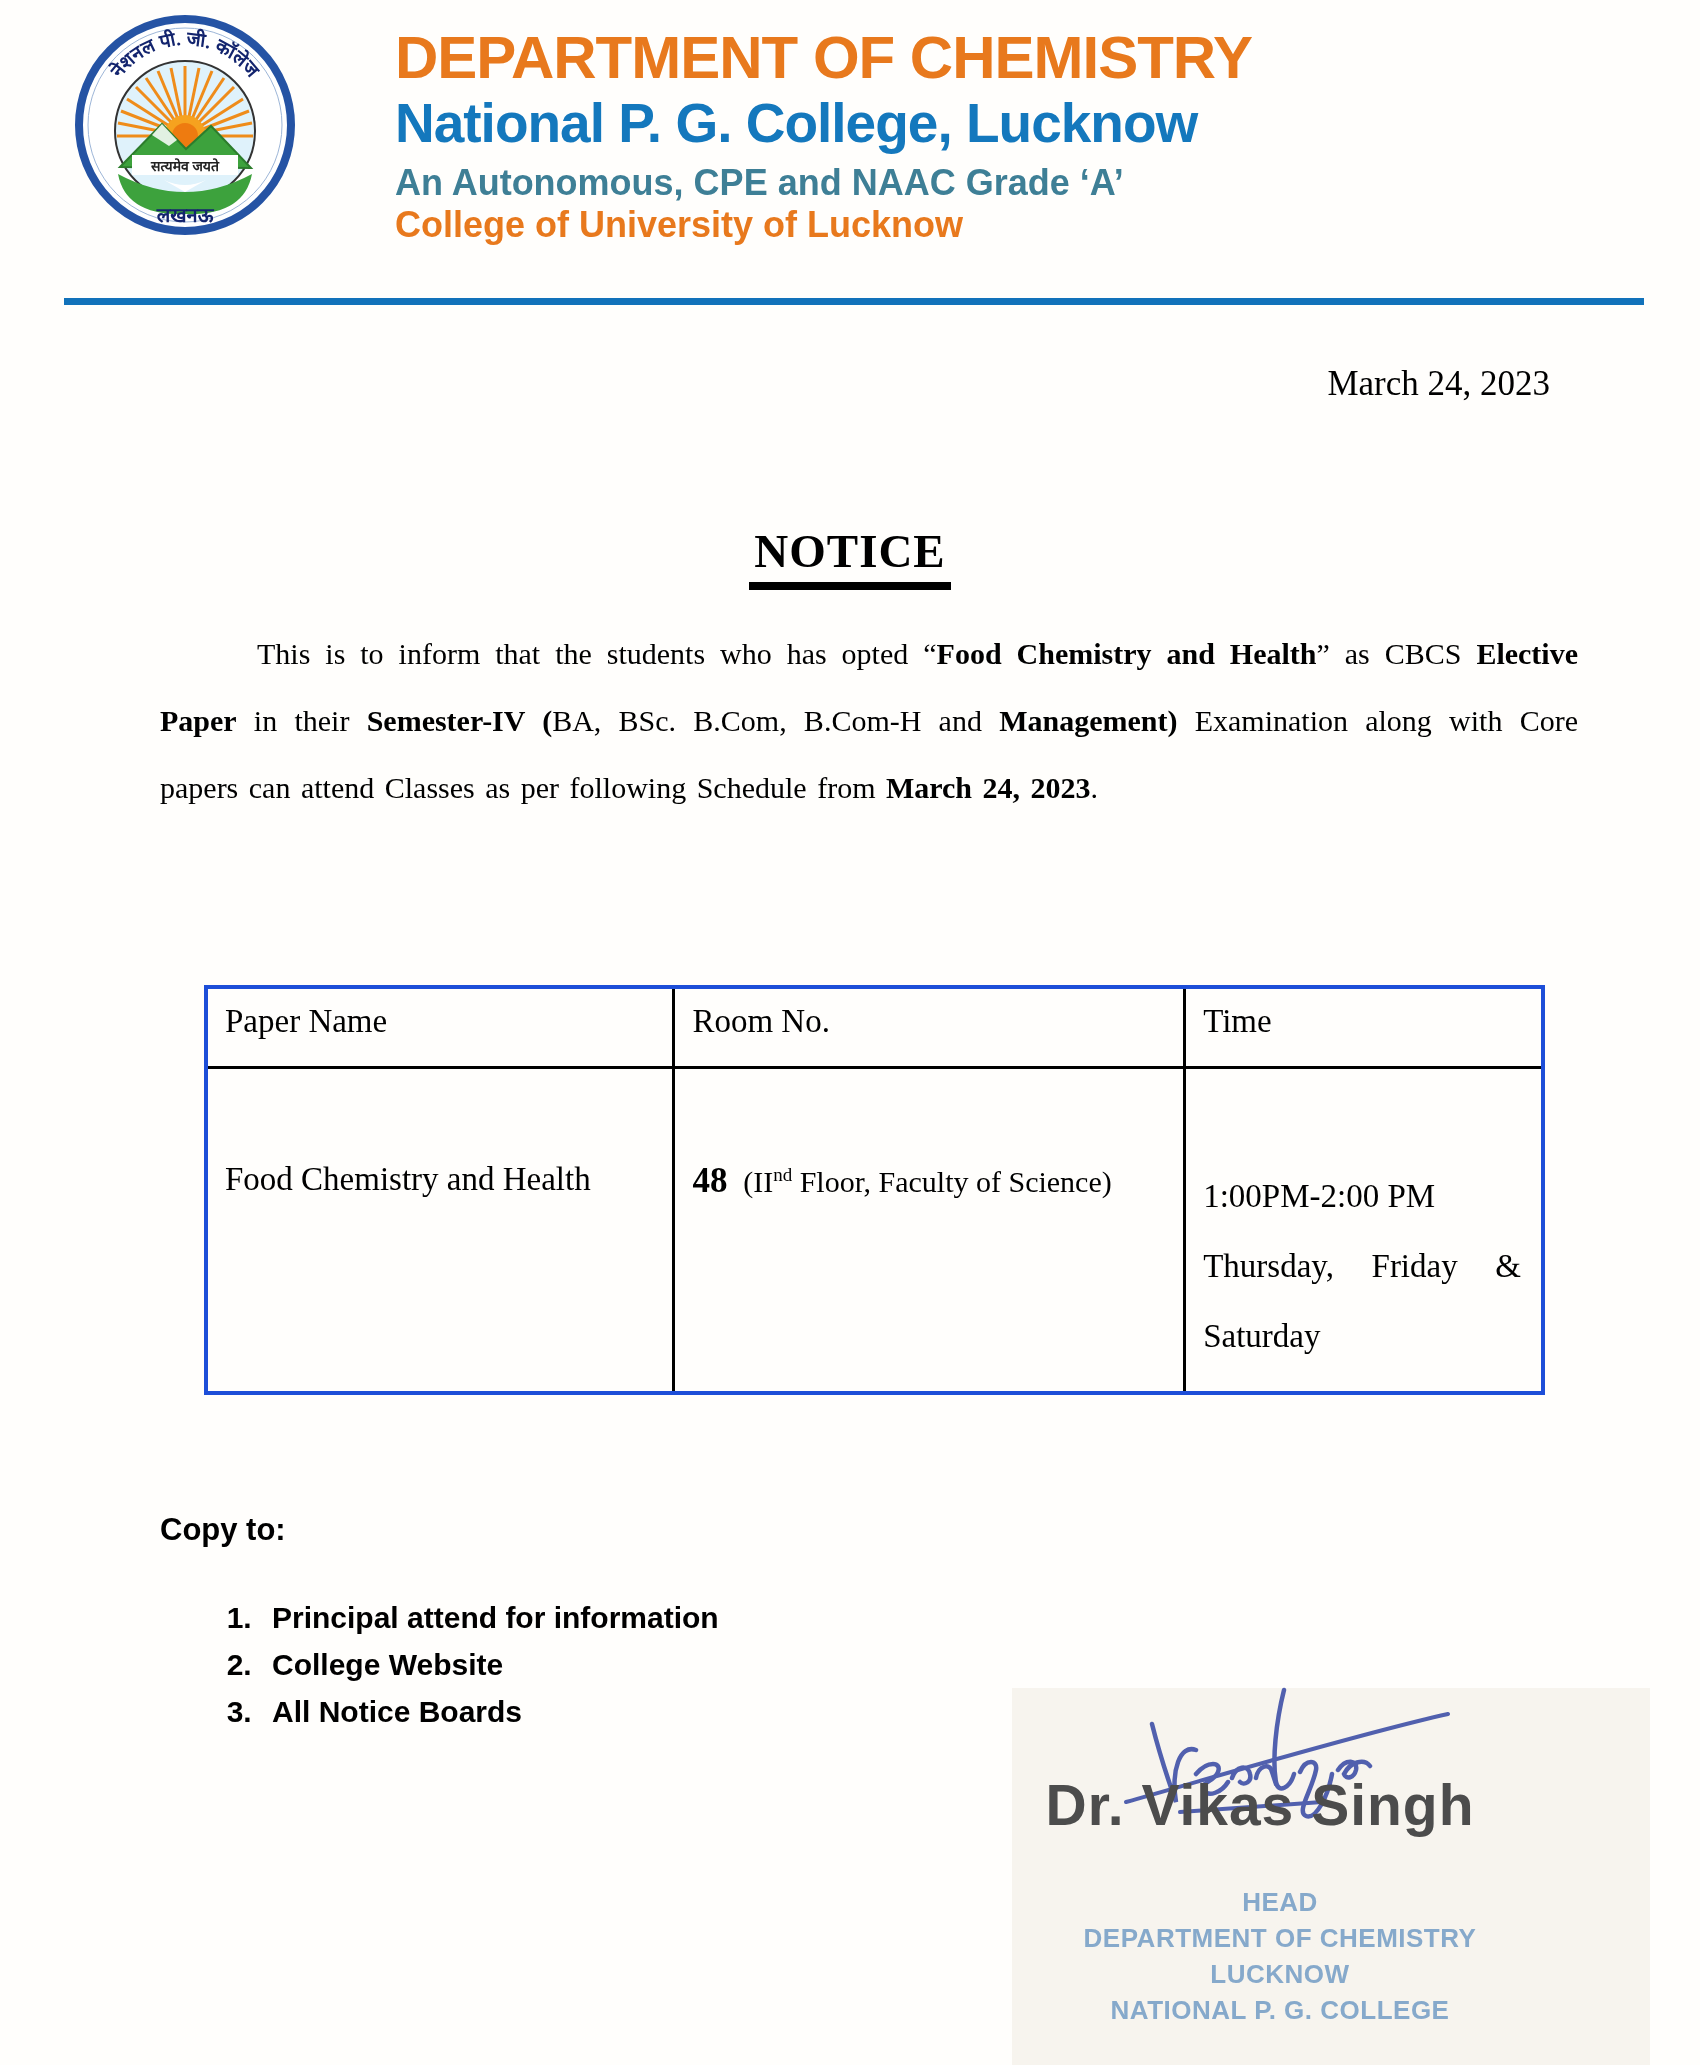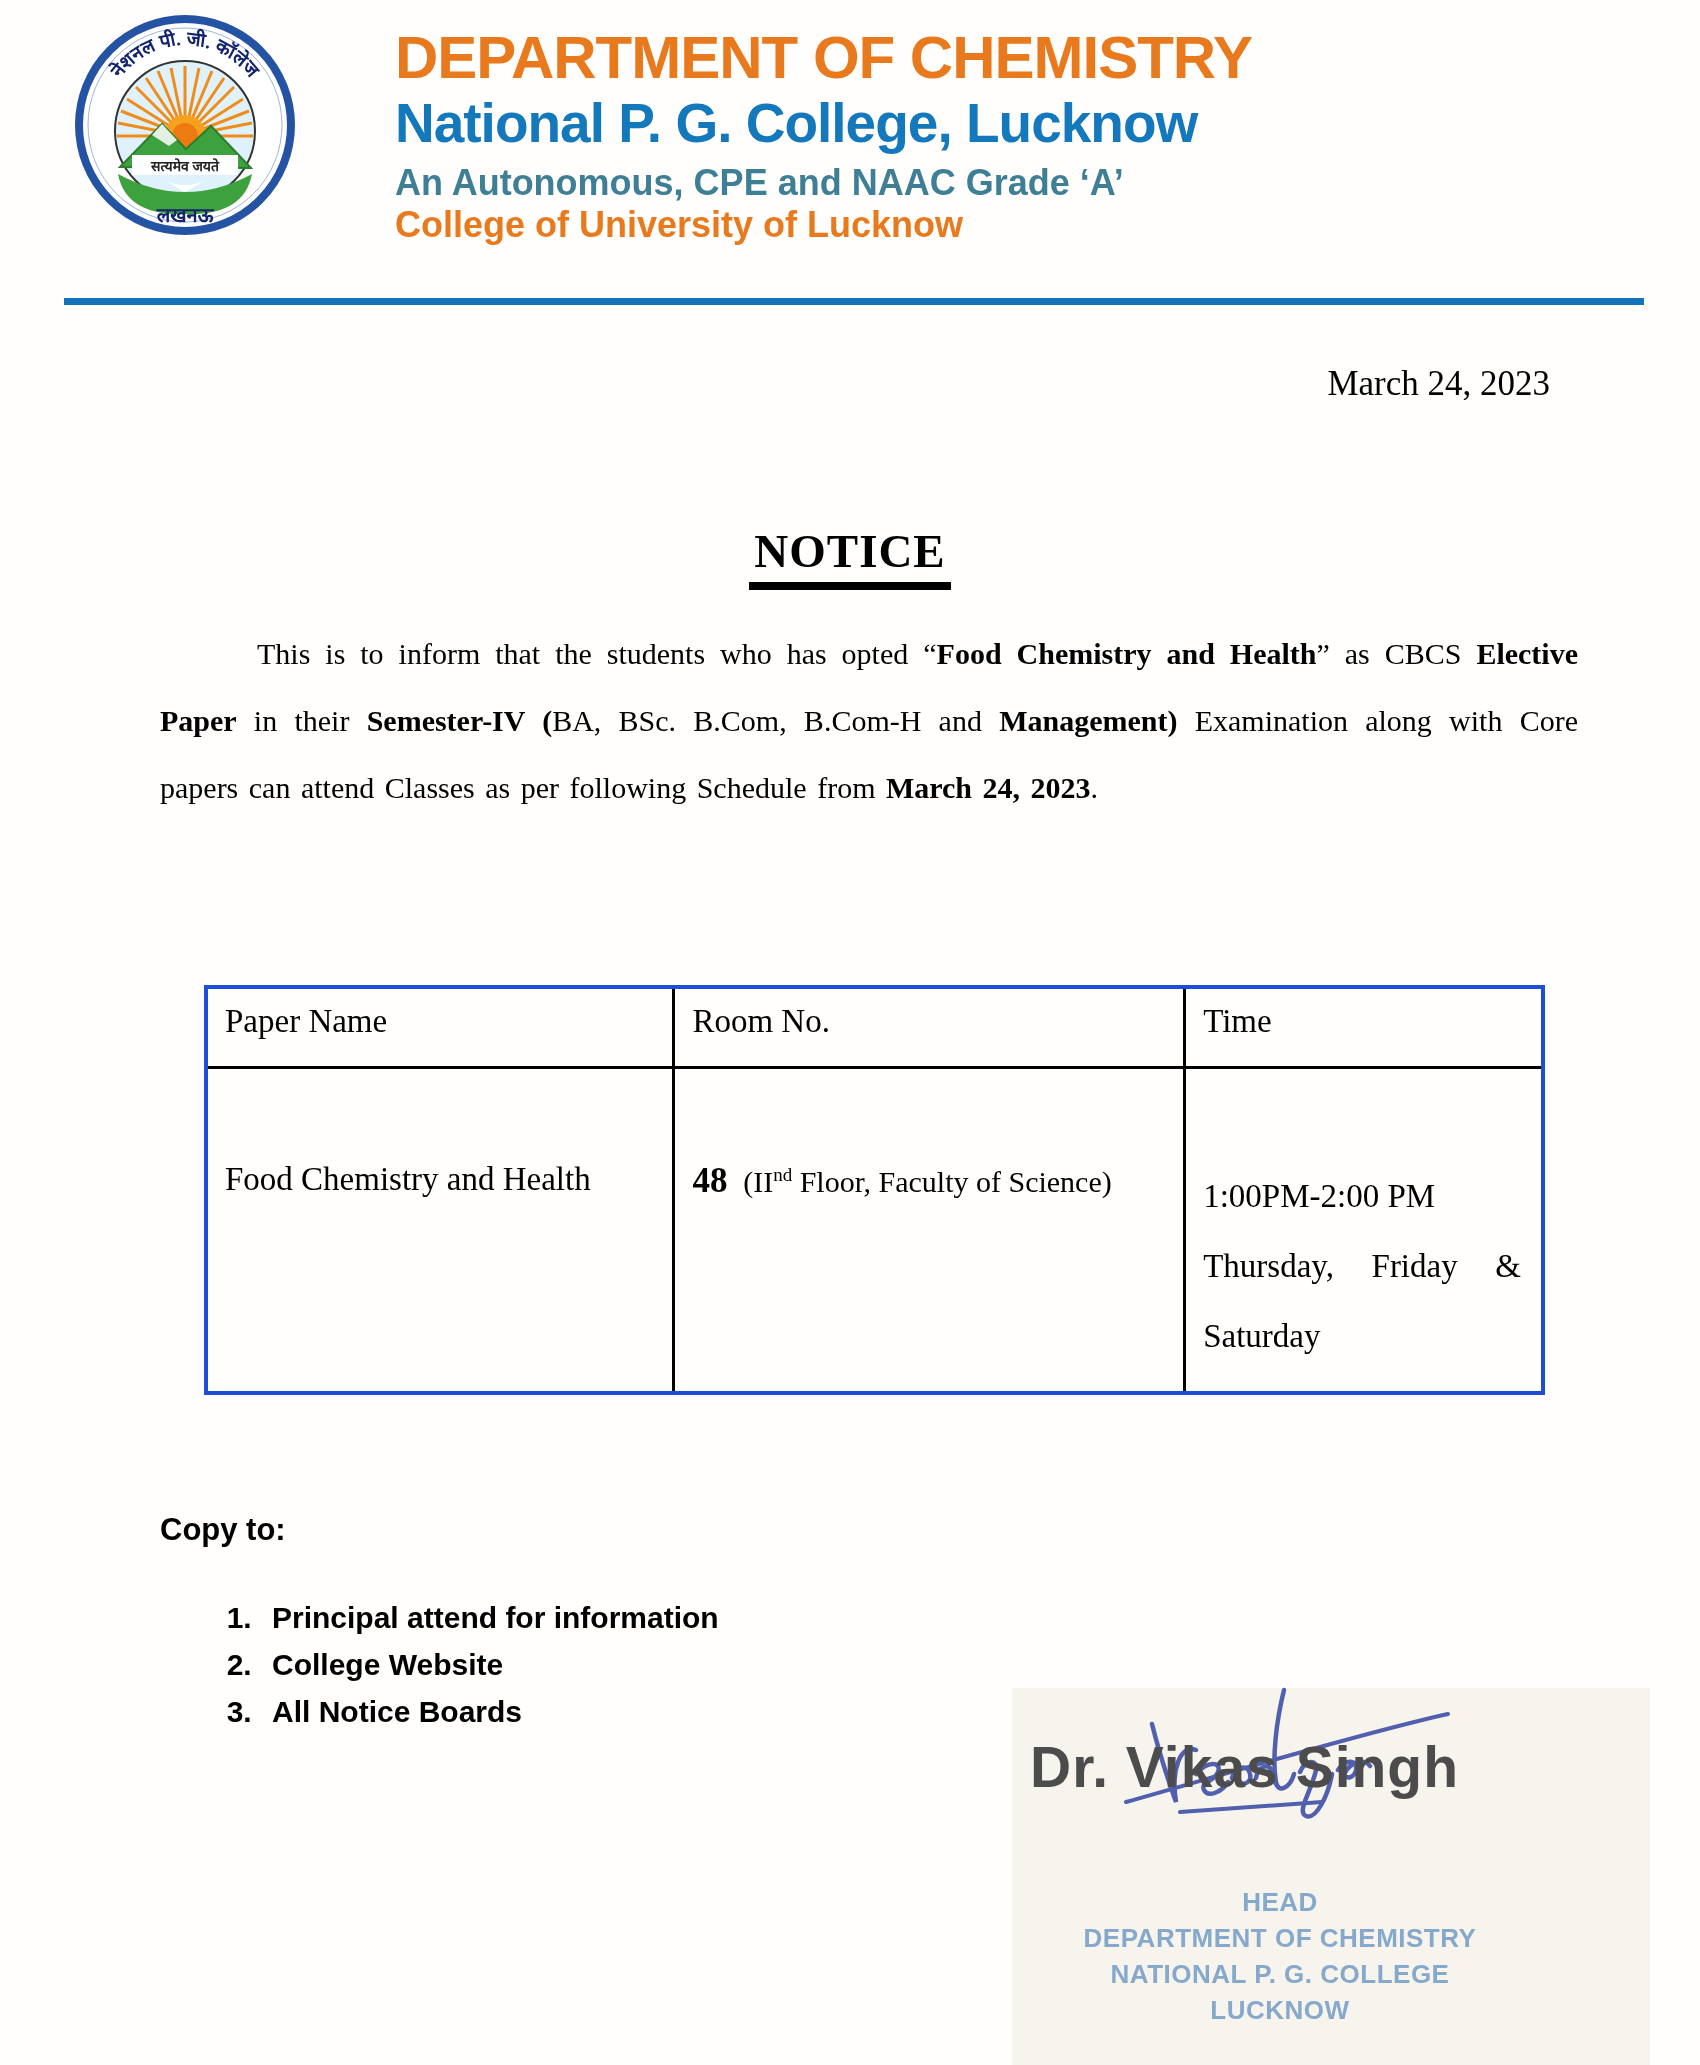--- a/index.html
+++ b/index.html
@@ -40,21 +40,21 @@
   .time-line{display:block;line-height:70px;margin-top:-16px;padding-top:16px;}
   .time-line.justified{text-align:justify;text-align-last:justify;padding-right:12px;}
   
   .copy-block{position:absolute;left:160px;top:1512px;font-family:"Liberation Sans",sans-serif;font-weight:bold;}
   .copy-label{font-size:31px;}
   .copy-list{margin:46px 0 0 0;padding-left:100px;font-size:30px;line-height:47px;}
   .copy-list li{padding-left:12px;}
   
   .sig-patch{position:absolute;left:1012px;top:1688px;width:638px;height:377px;background:#f7f4ee;}
   .sig-svg{position:absolute;left:1118px;top:1672px;width:340px;height:150px;}
-  .sig-name{position:absolute;left:1030px;top:1734px;width:460px;text-align:left;
+  .sig-name{position:absolute;left:1030px;top:1772px;width:460px;text-align:center;
     font-family:"Liberation Sans",sans-serif;font-weight:bold;font-size:57px;color:#4c4c4c;letter-spacing:1px;}
   .stamp{position:absolute;left:1050px;top:1884px;width:460px;text-align:center;
     font-family:"Liberation Sans",sans-serif;font-weight:bold;font-size:26px;color:#86a9cb;
     line-height:36px;letter-spacing:0.5px;}
 </style>
 </head>
 <body>
 
 <div id="page">
 
@@ -166,17 +166,17 @@
       <path d="M182,100 C188,86 200,88 198,98 C194,118 178,140 188,144 C198,148 210,124 214,102"></path>
       <path d="M220,98 C228,86 240,88 238,98 C236,106 228,108 226,102 C232,90 246,86 252,94"></path>
       <path d="M8,130 C90,107 240,62 330,42" stroke-width="4"></path>
       <path d="M62,140 L204,130" stroke-width="4"></path>
     </g>
   </svg>
   <div class="sig-name">Dr. Vikas Singh</div>
   <div class="stamp">
     <div>HEAD</div>
     <div>DEPARTMENT OF CHEMISTRY</div>
+    <div>LUCKNOW</div>
     <div>NATIONAL P. G. COLLEGE</div>
-    <div>LUCKNOW</div>
   </div>
 
 </div>
 
 </body></html>

